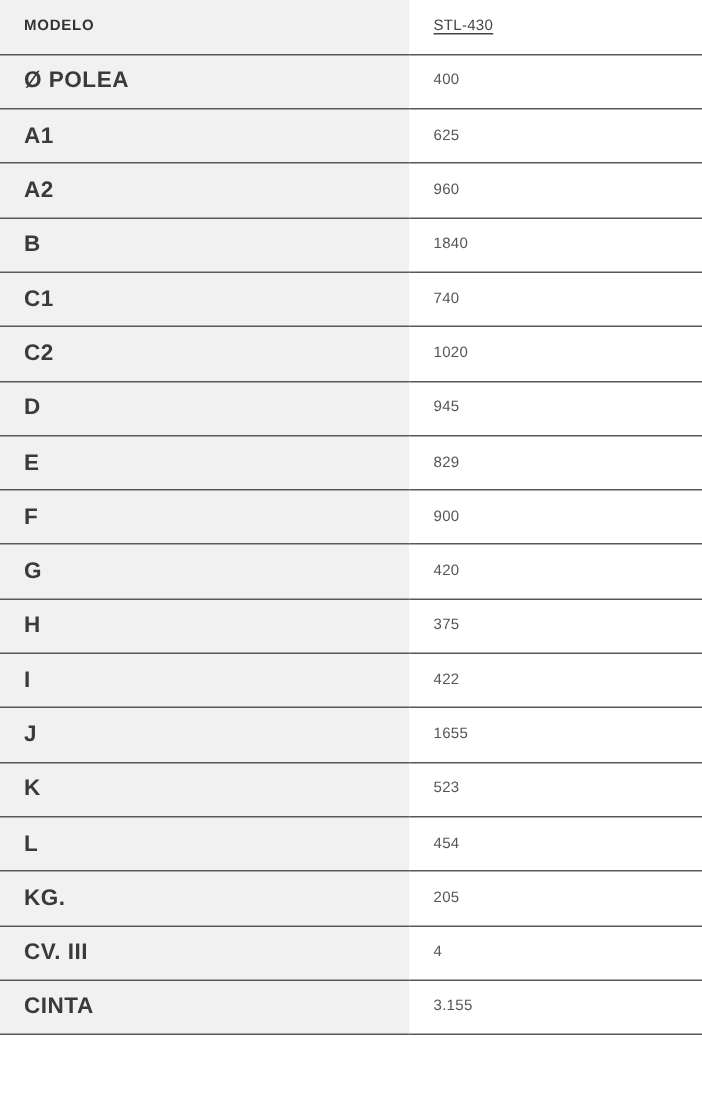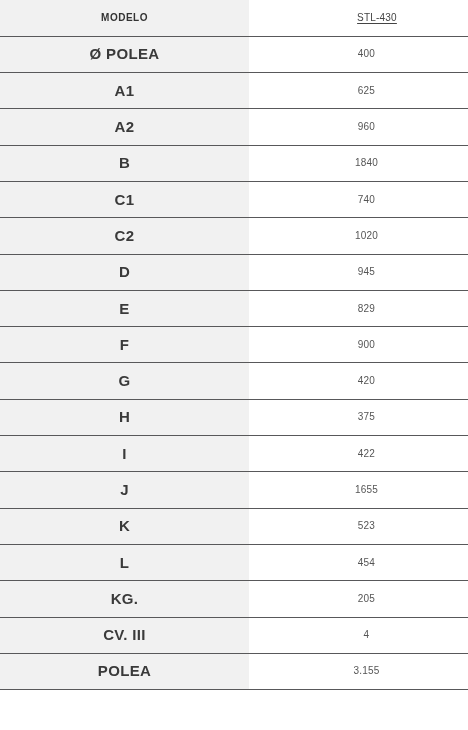--- a/index.html
+++ b/index.html
@@ -18,23 +18,22 @@
     width: 468px;
     border-collapse: collapse;
     table-layout: fixed;
   }
 
   .spec-table tr {
     height: 36.3px;
   }
 
   .spec-table td {
-    padding: 0 4px;
+    padding: 0 16px;
     margin: 0;
-    text-align: center;
     vertical-align: middle;
     border-bottom: 1px solid #58585a;
     line-height: 1.2;
   }
 
   
   .label-cell {
     width: 241px;
     background: #f1f1f1;
     color: #3a3a3a;
@@ -59,21 +58,20 @@
     color: #333333;
     letter-spacing: 0.5px;
   }
   .spec-table tr.header-row .value-cell {
     color: #444444;
     font-size: 10px;
   }
   .spec-table tr.header-row .value-cell .model-name {
     text-decoration: underline;
     text-underline-offset: 2px;
-    margin-left: 21px;
   }
 </style>
 </head>
 <body>
 
 <table class="spec-table">
   <tbody>
     <tr class="header-row">
       <td class="label-cell">MODELO</td>
       <td class="value-cell"><span class="model-name">STL-430</span></td>
@@ -140,17 +138,17 @@
       </tr>
       <tr>
         <td class="label-cell">KG.</td>
         <td class="value-cell">205</td>
       </tr>
       <tr>
         <td class="label-cell">CV. III</td>
         <td class="value-cell">4</td>
       </tr>
       <tr>
-        <td class="label-cell">POLEA</td>
+        <td class="label-cell">CINTA</td>
         <td class="value-cell">3.155</td>
       </tr>
     </tbody>
 </table>
 
 </body></html>

